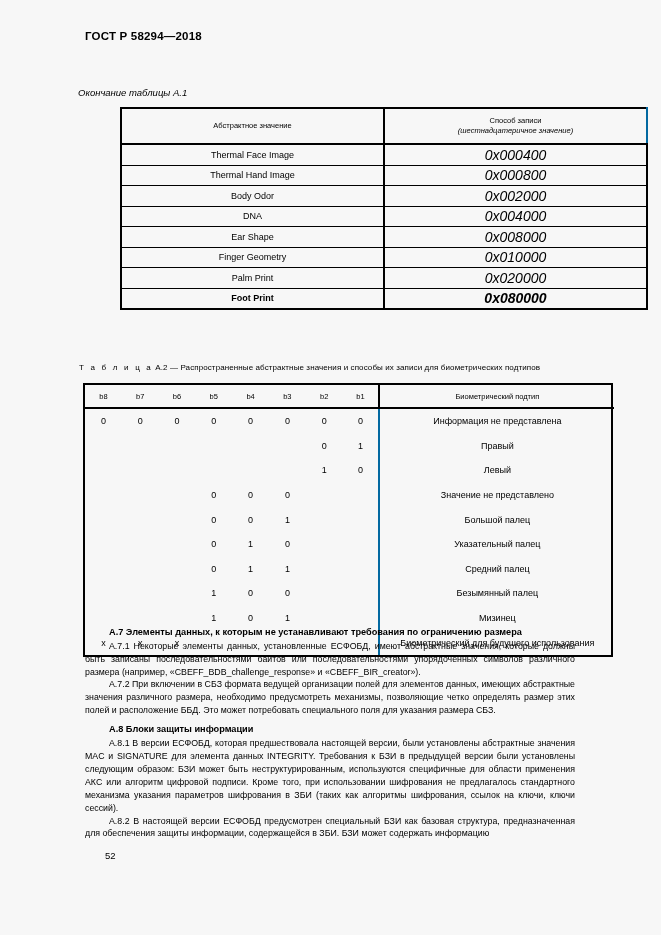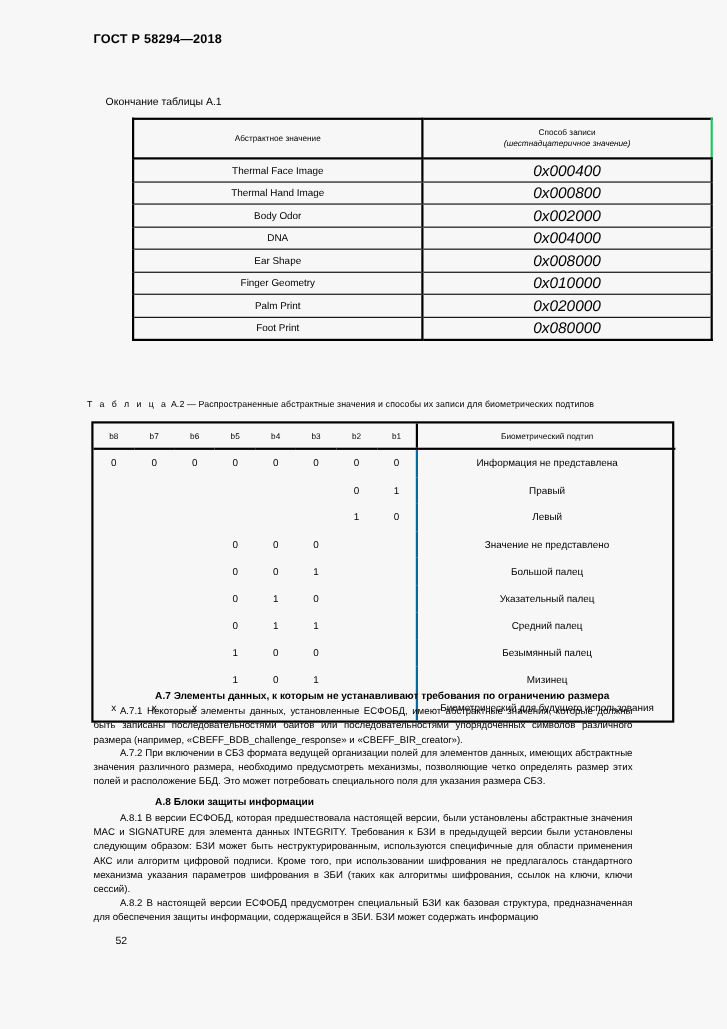--- a/index.html
+++ b/index.html
@@ -28,23 +28,24 @@
     position: absolute;
     left: 85px;
     top: 30px;
     font-size: 11.5px;
     font-weight: bold;
     letter-spacing: 0.2px;
   }
 
   .table-continuation {
     position: absolute;
-    left: 96px;
+    left: 78px;
     top: 87px;
     font-size: 9.5px;
+    font-style: italic;
   }
 
   
   .tbl-a1 {
     position: absolute;
     left: 85px;
     top: 107px;
     width: 528px;
     border-collapse: collapse;
     table-layout: fixed;
@@ -58,28 +59,28 @@
   }
   .tbl-a1 thead th {
     border-top: 2px solid #000;
     border-bottom: 2px solid #000;
     font-weight: normal;
     font-size: 7.5px;
     height: 34px;
     line-height: 1.35;
   }
   .tbl-a1 thead th.c1 { border-left: 2px solid #000; border-right: 2px solid #000; }
-  .tbl-a1 thead th.c2 { border-right: 2px solid #22c55e; }
+  .tbl-a1 thead th.c2 { border-right: 2px solid #0369a1; }
   .tbl-a1 tbody td {
     height: 19.5px;
     font-size: 9px;
   }
   .tbl-a1 tbody td.c1 { border-left: 2px solid #000; border-right: 2px solid #000; width: 360px; }
   .tbl-a1 tbody td.c2 { border-right: 2px solid #000; font-style: italic; font-size: 14px; }
-  .tbl-a1 tbody tr:last-child td { border-bottom: 2px solid #000; }
+  .tbl-a1 tbody tr:last-child td { border-bottom: 2px solid #000; font-weight: bold; }
   .hdr-sub { font-style: italic; }
 
   
   .cap-a2 {
     position: absolute;
     left: 79px;
     top: 363px;
     font-size: 8px;
     letter-spacing: 0.1px;
     white-space: nowrap;
@@ -142,21 +143,20 @@
     text-align: justify;
     text-indent: 24px;
   }
   .body-text h3 {
     margin: 0;
     font-size: 9.2px;
     font-weight: bold;
     text-indent: 24px;
     text-align: left;
     line-height: 1.6;
-    padding-left: 32px;
   }
   .sec-gap { height: 5px; }
 
   .page-number {
     position: absolute;
     left: 79px;
     top: 850px;
     font-size: 9.5px;
     margin-left: 26px;
   }

